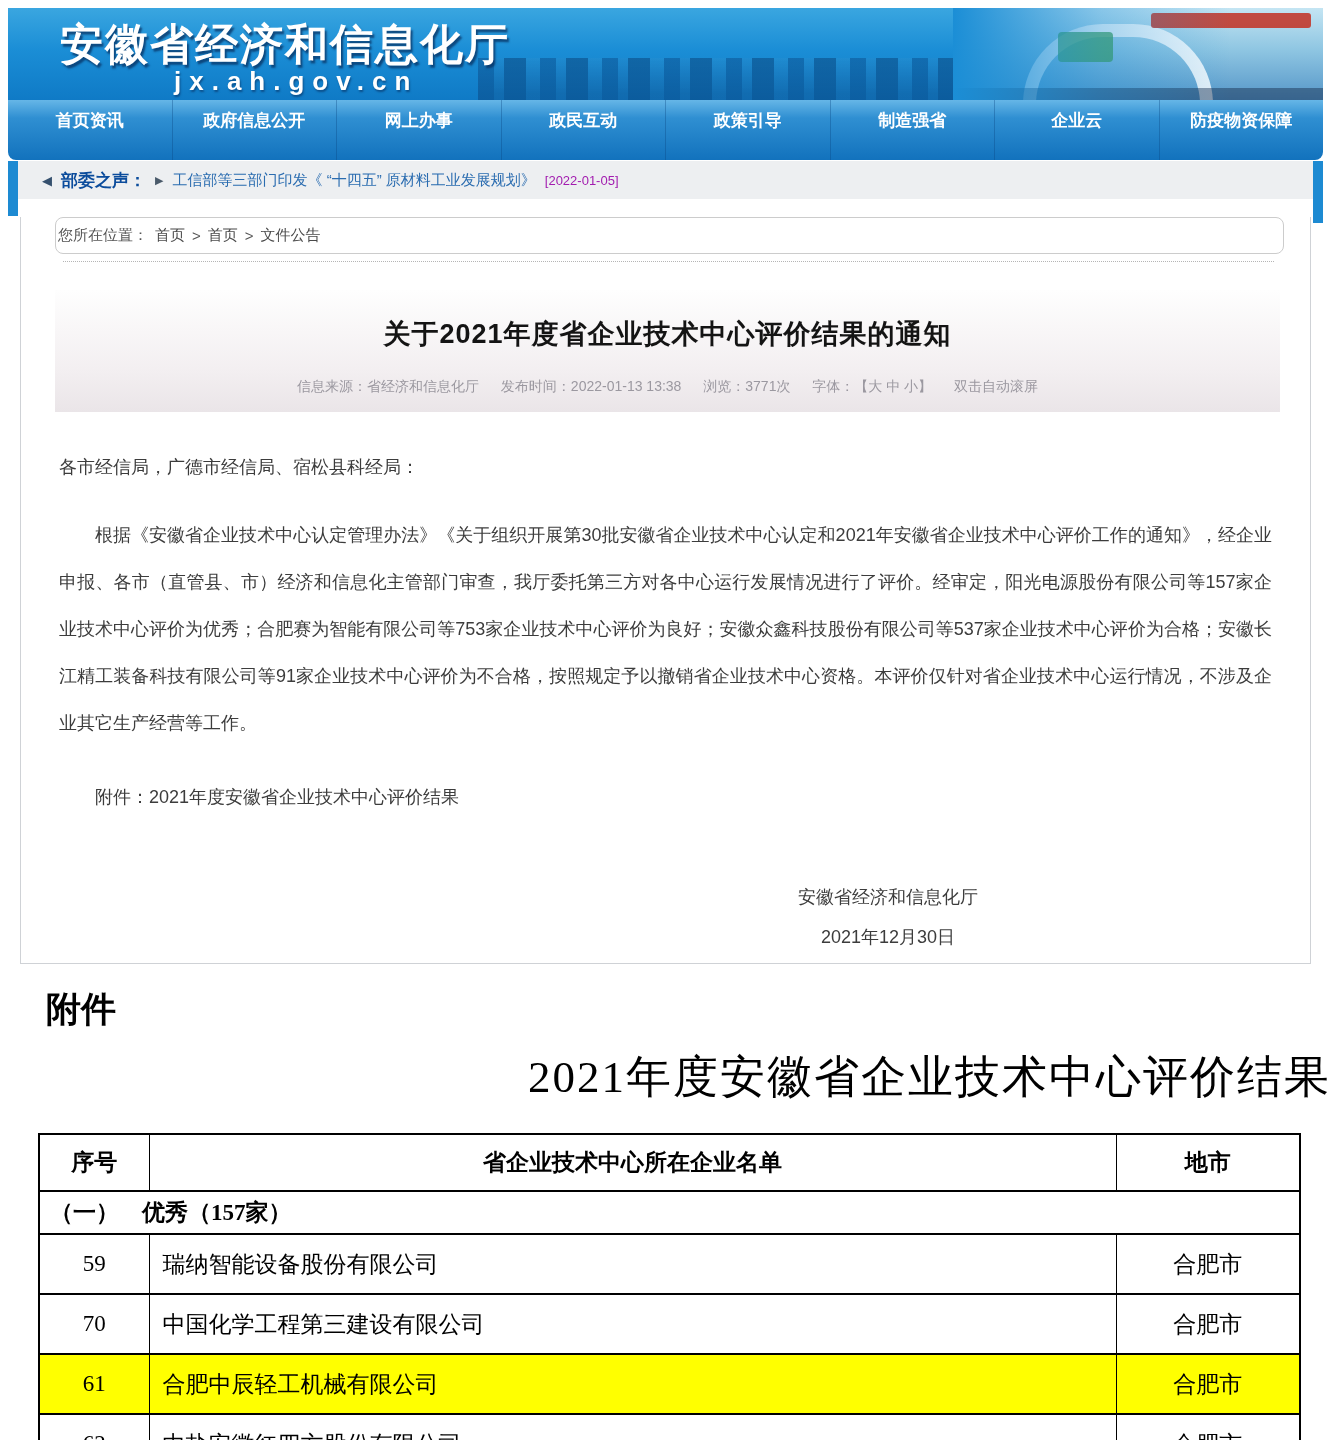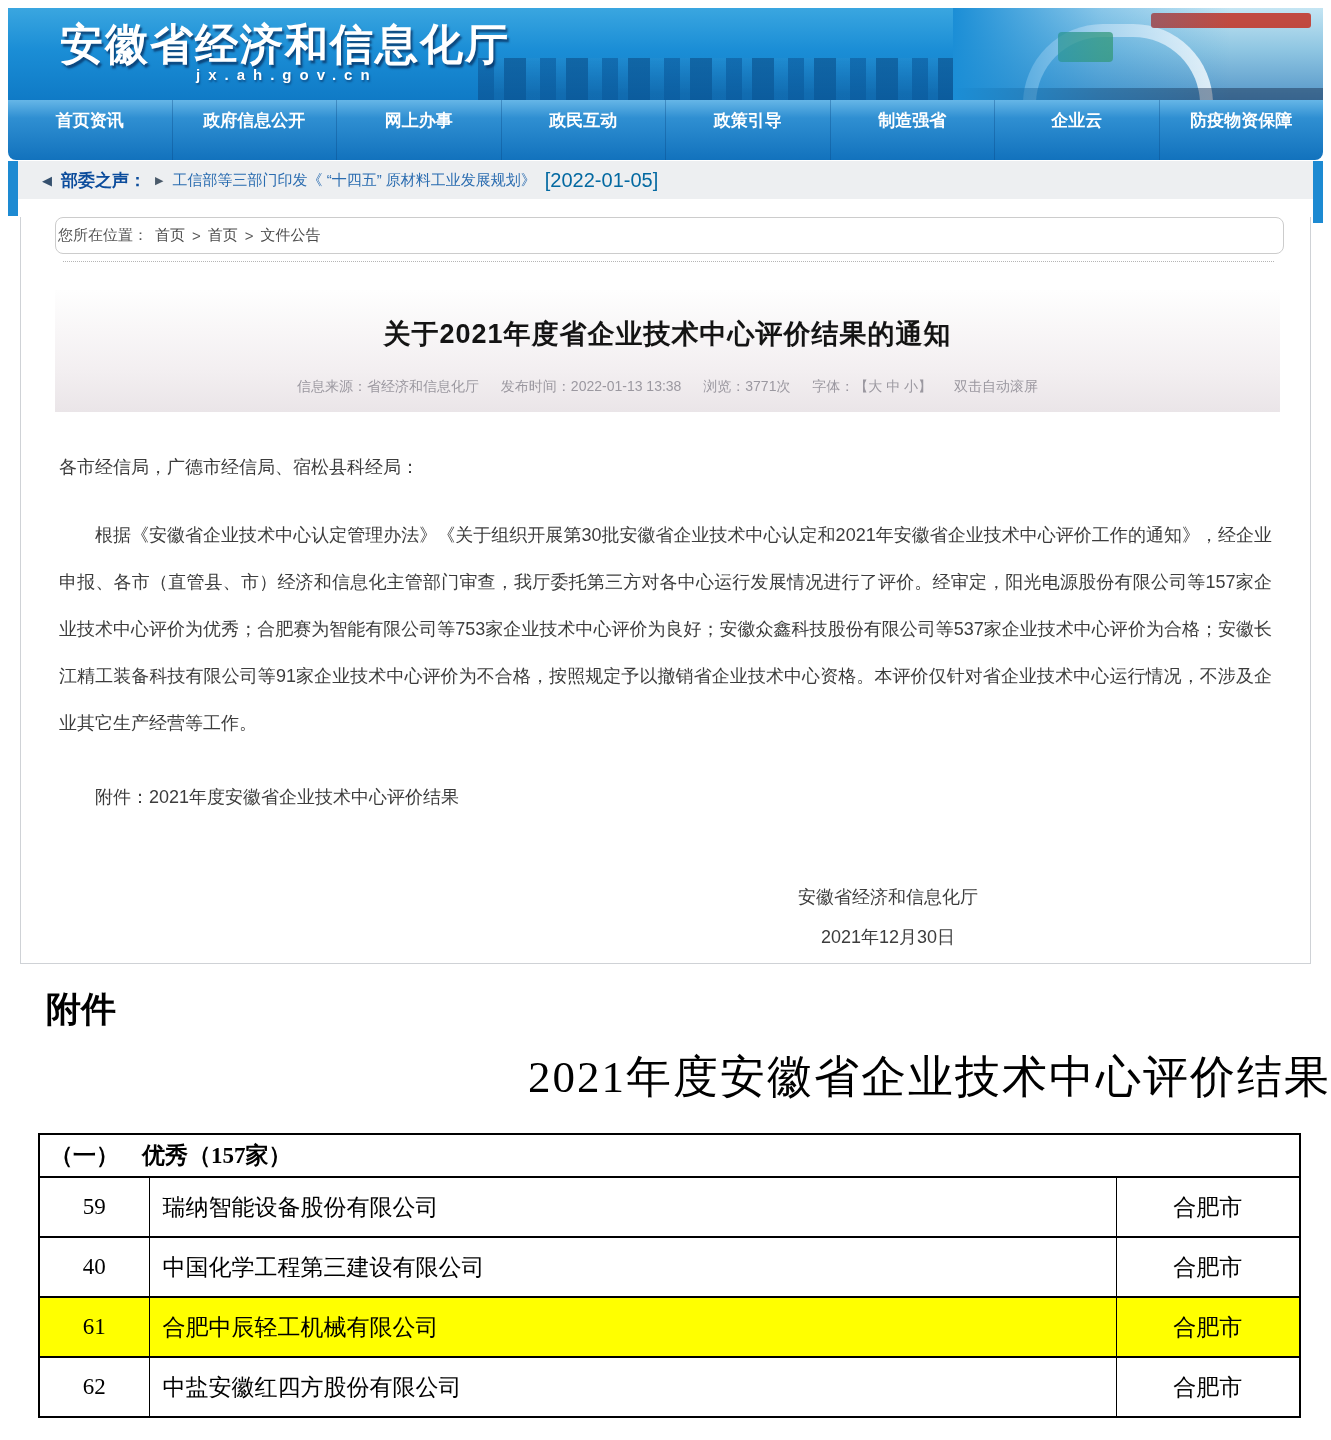--- a/index.html
+++ b/index.html
@@ -30,21 +30,21 @@
   .expo-arch{ position:absolute; left:70px; top:16px; width:190px; height:80px;
     border:13px solid rgba(255,255,255,.85); border-bottom:none; border-radius:120px 120px 0 0; }
   .expo-floor{ position:absolute; bottom:0; left:0; width:100%; height:12px; background:rgba(20,40,70,.45); }
   .expo-fade{ position:absolute; inset:0;
     background:linear-gradient(90deg,#1b8ed6 0%, rgba(27,142,214,.35) 40%, rgba(27,142,214,0) 75%); }
   .banner-title{
     position:absolute; left:52px; top:8px; color:#fff; font-size:43px; font-weight:bold;
     letter-spacing:2px; text-shadow:2px 3px 2px rgba(8,48,96,.75);
   }
   .banner-url{
-    position:absolute; left:188px; top:58px; color:#fff; font-size:15px; font-weight:bold;
+    position:absolute; left:166px; top:58px; color:#fff; font-size:26px; font-weight:bold;
     letter-spacing:8px; text-shadow:1px 2px 2px rgba(8,48,96,.6);
   }
 
   
   .navbar{
     display:flex; height:60px; margin:0 8px;
     background:linear-gradient(180deg,#66b6e7 0%,#2f8fd2 30%,#1272bd 100%);
     border-radius:0 0 8px 8px; overflow:hidden;
   }
   .nav-item{
@@ -55,21 +55,21 @@
 
   
   .ticker{ position:relative; height:38px; margin:1px 8px 0; background:#edeff1; }
   .edge-strip-left{ position:absolute; left:0; top:0; width:10px; height:55px; background:#1d8ad2; }
   .edge-strip-right{ position:absolute; right:0; top:0; width:10px; height:62px; background:#1d8ad2; }
   .ticker-inner{ display:flex; align-items:center; height:38px; padding-left:34px; gap:9px; }
   .ticker-arrow-l{ color:#35506e; font-size:13px; }
   .ticker-label{ color:#0b4c9c; font-weight:bold; font-size:17px; }
   .ticker-arrow-r{ color:#4a5a6a; font-size:11px; }
   .ticker-headline{ color:#2a6cb0; font-size:15px; cursor:pointer; }
-  .ticker-date{ color:#0369a1; font-size:20px; }
+  .ticker-date{ color:#a21caf; font-size:13px; }
 
   
   .main-box{
     margin:16px 20px 0; background:#fff;
     border:1px solid #cfd2d6; border-top:none; padding-bottom:6px;
   }
   .breadcrumb{
     margin:18px 26px 0 34px; height:37px; border:1px solid #ccc; border-radius:8px;
     display:flex; align-items:center; padding-left:2px; color:#555; font-size:15px; gap:7px;
     background:#fff;
@@ -193,30 +193,35 @@
   <div class="attach-heading">附件</div>
   <div class="attach-big-title">2021年度安徽省企业技术中心评价结果</div>
 
   <table class="result-table">
     <colgroup>
       <col class="c-no">
         <col class="c-name">
         <col class="c-city">
     </colgroup>
     <tbody>
+        <tr>
+      <th>序号</th>
+      <th>省企业技术中心所在企业名单</th>
+      <th>地市</th>
+    </tr>
     <tr>
       <td class="section-cell" colspan="3">（一）　优秀（157家）</td>
     </tr>
     <tr>
       <td class="cell-no">59</td>
       <td class="cell-name">瑞纳智能设备股份有限公司</td>
       <td class="cell-city">合肥市</td>
     </tr>
     <tr>
-      <td class="cell-no">40</td>
+      <td class="cell-no">70</td>
       <td class="cell-name">中国化学工程第三建设有限公司</td>
       <td class="cell-city">合肥市</td>
     </tr>
     <tr class="hl">
       <td class="cell-no">61</td>
       <td class="cell-name">合肥中辰轻工机械有限公司</td>
       <td class="cell-city">合肥市</td>
     </tr>
     <tr>
       <td class="cell-no">62</td>

